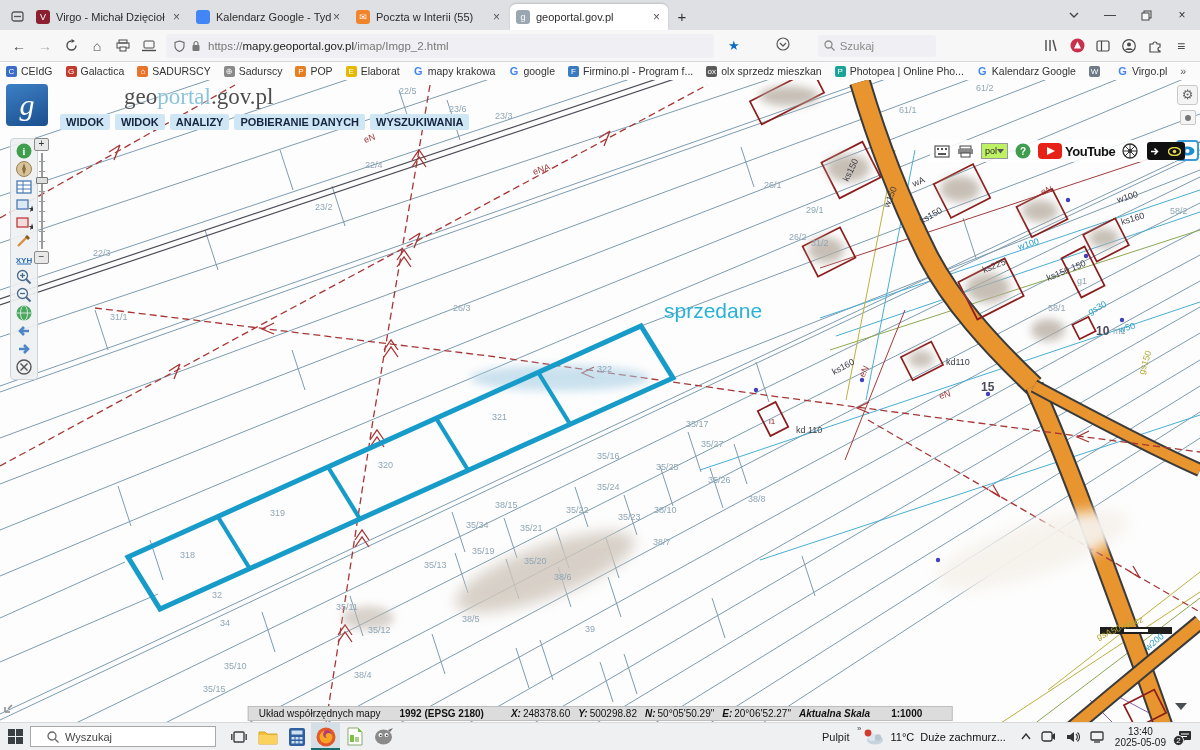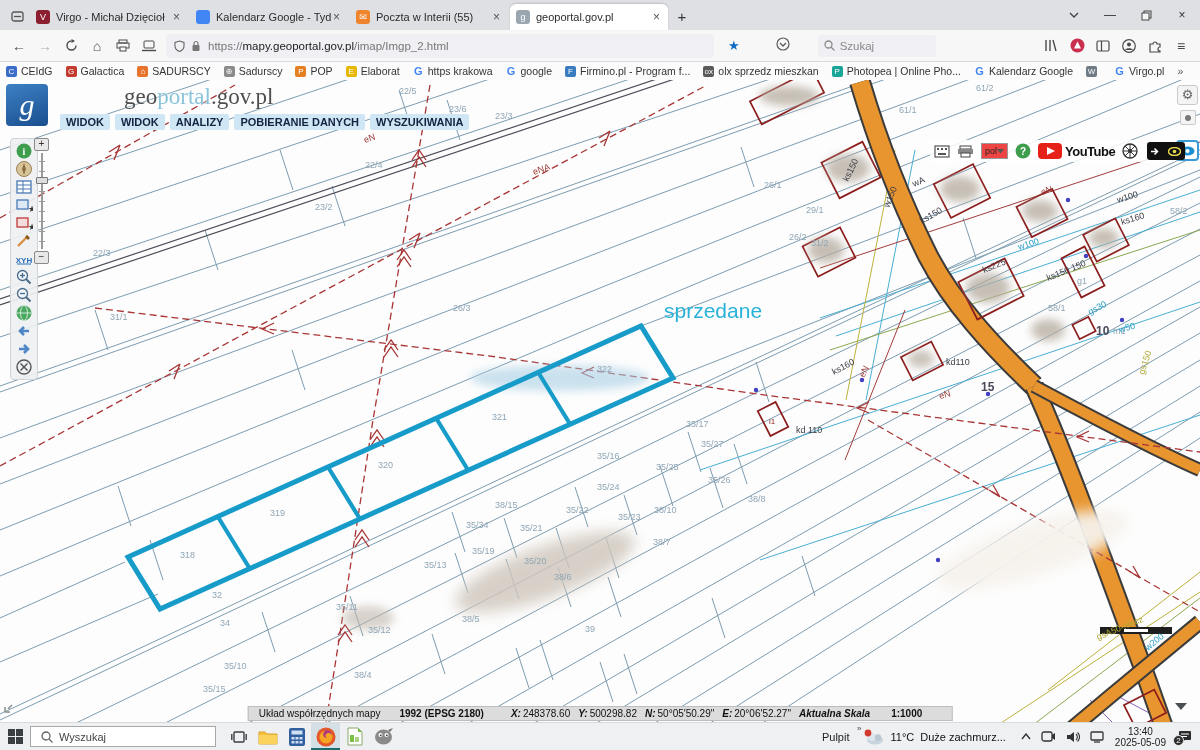--- a/index.html
+++ b/index.html
@@ -65,38 +65,38 @@
   .zbtn { width:15px; height:13px; background:#e8e8e8; border:1px solid #8a8a8a; font-size:10px; line-height:10px; text-align:center; color:#333; border-radius:2px; }
   #ztrack { position:relative; margin:2px 0 2px 7px; width:2px; height:96px; background:#9a9a9a; }
   .ztick { position:absolute; left:-2px; width:6px; height:1px; background:#9a9a9a; }
   #zhandle { position:absolute; left:-5px; top:24px; width:12px; height:7px; background:#ddd; border:1px solid #777; border-radius:1px; }
 
   
   #overview { position:absolute; top:5px; left:930px; width:245px; height:55px; border:1px solid #9cc2d4; box-shadow:0 1px 3px rgba(0,0,0,.25); overflow:hidden; }
   #ov-label { position:absolute; top:4px; left:4px; background:rgba(60,70,60,.75); color:#fff; font-size:12px; font-weight:bold; padding:2px 8px; }
   #gp-row { position:absolute; top:60px; left:930px; width:245px; height:22px; background:rgba(255,255,255,.85); display:flex; align-items:center; padding:0 4px; }
   .rowitem { margin-right:7px; display:flex; align-items:center; }
-  #lang-sel { width:44px; height:16px; border:1px solid #9a9a9a; background:#ef4444; font-size:9px; color:#222; display:flex; align-items:center; justify-content:flex-end; padding:0 3px; }
+  #lang-sel { width:44px; height:16px; border:1px solid #9a9a9a; background:#bef264; font-size:9px; color:#222; display:flex; align-items:center; justify-content:flex-end; padding:0 3px; }
   #yt { display:flex; align-items:center; font-weight:bold; font-size:13px; color:#111; letter-spacing:-.5px; }
   #pill { background:#101010; border-radius:3px; width:38px; height:18px; display:flex; align-items:center; justify-content:space-around; margin-left:2px; }
   #gear-btn { position:absolute; top:5px; left:1177px; width:21px; height:20px; background:#f4f4f4; border:1px solid #c9c9c9; border-radius:3px; color:#666; font-size:13px; text-align:center; line-height:18px; }
   #mini-btn { position:absolute; top:30px; left:1180px; width:16px; height:15px; background:#f4f4f4; border:1px solid #c9c9c9; border-radius:2px; display:flex; align-items:center; justify-content:center; }
   #eye-btn { position:absolute; top:60px; left:1176px; width:23px; height:21px; background:#fff; border:2px solid #3a9bd5; border-radius:4px; display:flex; align-items:center; justify-content:center; }
   #collapse-btn { position:absolute; top:618px; left:1170px; width:22px; height:16px; display:flex; align-items:center; justify-content:center; }
   #resize-corner { position:absolute; top:620px; left:3px; }
 
   
   #statusbar { position:absolute; bottom:1px; left:50%; transform:translateX(-50%); height:15px; background:#dcdcdc; border:1px solid #bdbdbd; display:flex; align-items:center; white-space:nowrap; font-size:10px; color:#111; padding:0 10px; }
   #statusbar b { margin:0 19px; }
   #statusbar i { margin:0 2px 0 8px; font-weight:bold; }
 
   
   #taskbar { position:absolute; top:722px; left:0; width:1200px; height:28px; background:#eef0f2; border-top:1px solid #d8dadc; display:flex; align-items:center; }
   #start { width:30px; height:28px; display:flex; align-items:center; justify-content:center; }
-  #tsearch { width:186px; height:21px; background:#fff; border:1px solid #a8a8a8; display:flex; align-items:center; padding:0 10px; font-size:11px; color:#444; margin-right:8px; }
+  #tsearch { width:186px; height:21px; background:#fff; border:1px solid #a8a8a8; display:flex; align-items:center; padding:0 16px; font-size:11px; color:#444; margin-right:8px; }
   .tbicon { width:29px; height:28px; display:flex; align-items:center; justify-content:center; position:relative; }
   .tbicon.active { background:rgba(80,140,160,.16); box-shadow:inset 0 -3px 0 #1b6d6d; }
   #tray { margin-left:auto; display:flex; align-items:center; height:28px; }
   #pulpit { font-size:11px; color:#222; margin-right:14px; position:relative; }
   #pulpit .ovf { position:absolute; top:-7px; right:-12px; font-size:8px; color:#444; }
   #wx { display:flex; align-items:center; font-size:11px; color:#111; margin-right:10px; }
   #clock { font-size:10px; color:#222; text-align:center; line-height:11px; margin:0 6px; }
   .trayico { margin:0 5px; display:flex; align-items:center; }
 </style>
 </head>
@@ -252,21 +252,21 @@
         <div class="bm">
           <span class="bicon" style="background: rgb(230, 126, 34);">P</span>
           <span>POP</span>
         </div>
         <div class="bm">
           <span class="bicon" style="background: rgb(230, 184, 0);">E</span>
           <span>Elaborat</span>
         </div>
         <div class="bm">
           <span class="bicon gstyle">G</span>
-          <span>https krakowa</span>
+          <span>mapy krakowa</span>
         </div>
         <div class="bm">
           <span class="bicon gstyle">G</span>
           <span>google</span>
         </div>
         <div class="bm">
           <span class="bicon" style="background: rgb(58, 123, 191);">F</span>
           <span>Firmino.pl - Program f...</span>
         </div>
         <div class="bm">

